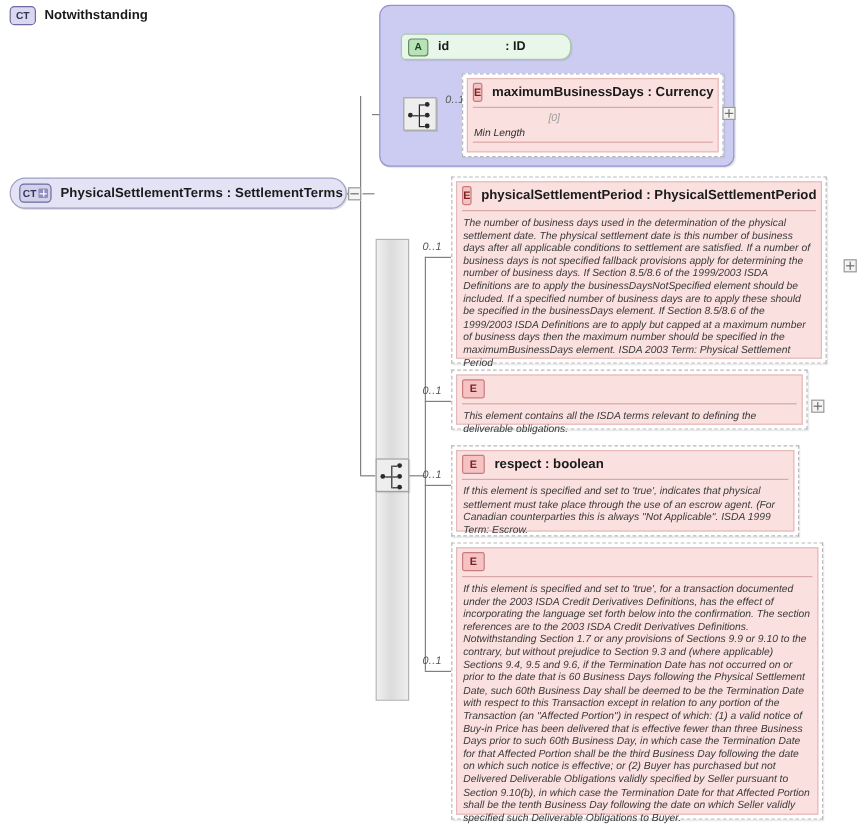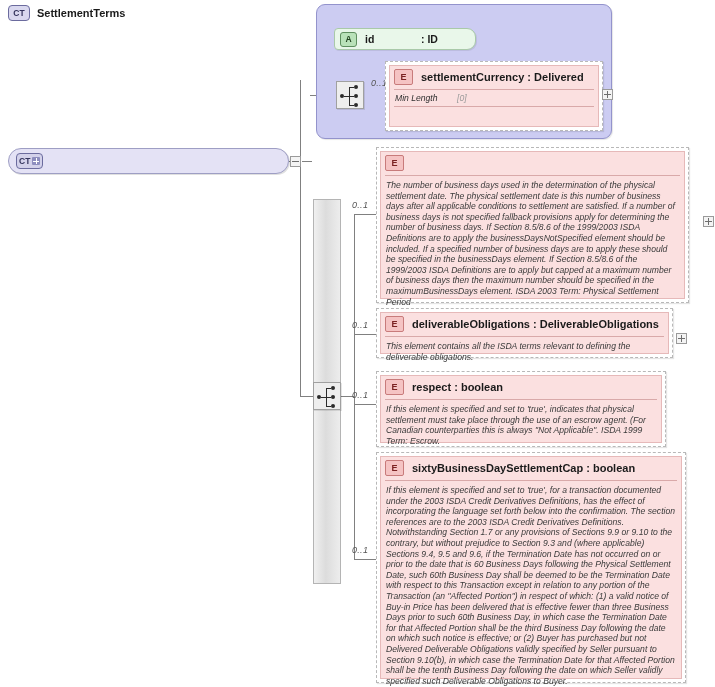--- a/index.html
+++ b/index.html
@@ -157,21 +157,21 @@
     padding:4px 5px 5px 5px;
     font-size:8.6px;line-height:10.6px;
     font-style:italic;color:#3a3a3a;
     text-align:left;
   }
   .facets{
     padding:3px 5px 2px 5px;
     font-size:8.6px;line-height:11px;font-style:italic;color:#2f2f2f;
   }
   .facets .row{display:flex;}
-  .facets .fname{width:62px;}
+  .facets .fname{width:62px;margin-top:12px;}
   .facets .fval{color:#9a9a9a;}
 
   
   .card{
     position:absolute;
     font-size:9px;font-style:italic;color:#555;
     letter-spacing:.3px;white-space:nowrap;
   }
 
   
@@ -206,27 +206,28 @@
   <div class="line-h" style="left:354px;top:214px;width:22px;"></div>
   <div class="line-h" style="left:354px;top:334px;width:22px;"></div>
   <div class="line-h" style="left:354px;top:404px;width:22px;"></div>
   <div class="line-h" style="left:354px;top:559px;width:22px;"></div>
 
   <div class="root-node">
     <span class="ct-glyph glyph">
       <span>CT</span>
         <span class="plusbox"></span>
     </span>
+    <span class="root-label">PhysicalSettlementTerms : SettlementTerms</span>
   </div>
   <div class="expbox" style="left:290px;top:156px;"></div>
 
   <div class="ct-container"></div>
   <div class="ct-container-title">
     <span class="ct-badge">CT</span>
-    <span class="t">SettlementTerms</span>
+    <span class="t">Notwithstanding</span>
   </div>
 
   <div class="attr-node">
     <span class="a-badge">A</span>
     <span class="attr-name">id</span>
     <span class="attr-type">: ID</span>
   </div>
 
   <div class="seq" style="left:336px;top:81px;">
     <span class="dot" style="left:3px;top:12px;"></span>
@@ -238,21 +239,21 @@
     <span class="dot" style="left:17px;top:3px;"></span>
     <span class="dot" style="left:17px;top:12px;"></span>
     <span class="dot" style="left:17px;top:21px;"></span>
   </div>
   <div class="card" style="left:371px;top:78px;">0..1</div>
 
   <div class="el-wrap" style="left:385px;top:61px;width:218px;height:70px;">
     <div class="el-box">
       <div class="el-head">
         <span class="e-badge">E</span>
-        <span class="el-title">settlementCurrency : Delivered</span>
+        <span class="el-title">maximumBusinessDays : Currency</span>
       </div>
       <div class="el-sep"></div>
       <div class="facets">
         <div class="row">
           <span class="fname">Min Length</span>
           <span class="fval">[0]</span>
         </div>
       </div>
       <div class="el-sep"></div>
     </div>
@@ -275,32 +276,32 @@
 
   <div class="card" style="left:352px;top:200px;">0..1</div>
   <div class="card" style="left:352px;top:320px;">0..1</div>
   <div class="card" style="left:352px;top:390px;">0..1</div>
   <div class="card" style="left:352px;top:545px;">0..1</div>
 
   <div class="el-wrap" style="left:376px;top:147px;width:313px;height:156px;">
     <div class="el-box">
       <div class="el-head">
         <span class="e-badge">E</span>
+        <span class="el-title">physicalSettlementPeriod : PhysicalSettlementPeriod</span>
       </div>
       <div class="el-sep"></div>
       <div class="el-doc">The number of business days used in the determination of the physical settlement date. The physical settlement date is this number of business days after all applicable conditions to settlement are satisfied. If a number of business days is not specified fallback provisions apply for determining the number of business days. If Section 8.5/8.6 of the 1999/2003 ISDA Definitions are to apply the businessDaysNotSpecified element should be included. If a specified number of business days are to apply these should be specified in the businessDays element. If Section 8.5/8.6 of the 1999/2003 ISDA Definitions are to apply but capped at a maximum number of business days then the maximum number should be specified in the maximumBusinessDays element. ISDA 2003 Term: Physical Settlement Period</div>
     </div>
   </div>
   <div class="expbox plus" style="left:703px;top:216px;"></div>
 
   <div class="el-wrap" style="left:376px;top:308px;width:297px;height:50px;">
     <div class="el-box">
       <div class="el-head">
         <span class="e-badge">E</span>
-        <span class="el-title">deliverableObligations : DeliverableObligations</span>
       </div>
       <div class="el-sep"></div>
       <div class="el-doc">This element contains all the ISDA terms relevant to defining the deliverable obligations.</div>
     </div>
   </div>
   <div class="expbox plus" style="left:676px;top:333px;"></div>
 
   <div class="el-wrap" style="left:376px;top:371px;width:290px;height:76px;">
     <div class="el-box">
       <div class="el-head">
@@ -309,20 +310,19 @@
       </div>
       <div class="el-sep"></div>
       <div class="el-doc">If this element is specified and set to 'true', indicates that physical settlement must take place through the use of an escrow agent. (For Canadian counterparties this is always "Not Applicable". ISDA 1999 Term: Escrow.</div>
     </div>
   </div>
 
   <div class="el-wrap" style="left:376px;top:452px;width:310px;height:231px;">
     <div class="el-box">
       <div class="el-head">
         <span class="e-badge">E</span>
-        <span class="el-title">sixtyBusinessDaySettlementCap : boolean</span>
       </div>
       <div class="el-sep"></div>
       <div class="el-doc">If this element is specified and set to 'true', for a transaction documented under the 2003 ISDA Credit Derivatives Definitions, has the effect of incorporating the language set forth below into the confirmation. The section references are to the 2003 ISDA Credit Derivatives Definitions. Notwithstanding Section 1.7 or any provisions of Sections 9.9 or 9.10 to the contrary, but without prejudice to Section 9.3 and (where applicable) Sections 9.4, 9.5 and 9.6, if the Termination Date has not occurred on or prior to the date that is 60 Business Days following the Physical Settlement Date, such 60th Business Day shall be deemed to be the Termination Date with respect to this Transaction except in relation to any portion of the Transaction (an "Affected Portion") in respect of which: (1) a valid notice of Buy-in Price has been delivered that is effective fewer than three Business Days prior to such 60th Business Day, in which case the Termination Date for that Affected Portion shall be the third Business Day following the date on which such notice is effective; or (2) Buyer has purchased but not Delivered Deliverable Obligations validly specified by Seller pursuant to Section 9.10(b), in which case the Termination Date for that Affected Portion shall be the tenth Business Day following the date on which Seller validly specified such Deliverable Obligations to Buyer.</div>
     </div>
   </div>
 
 </div>
 
 </body></html>

